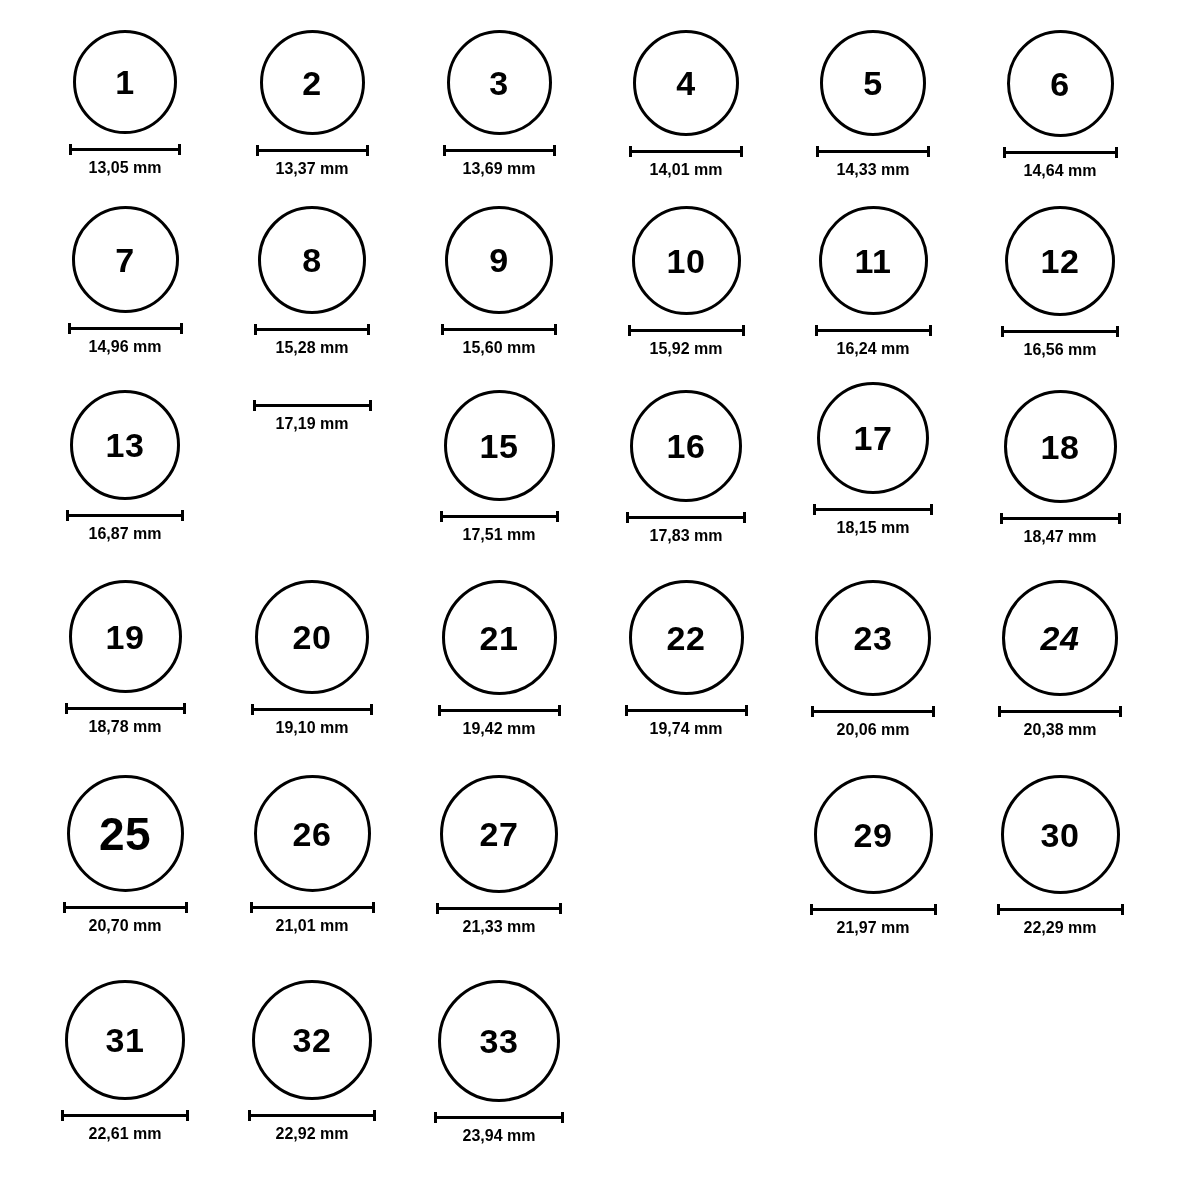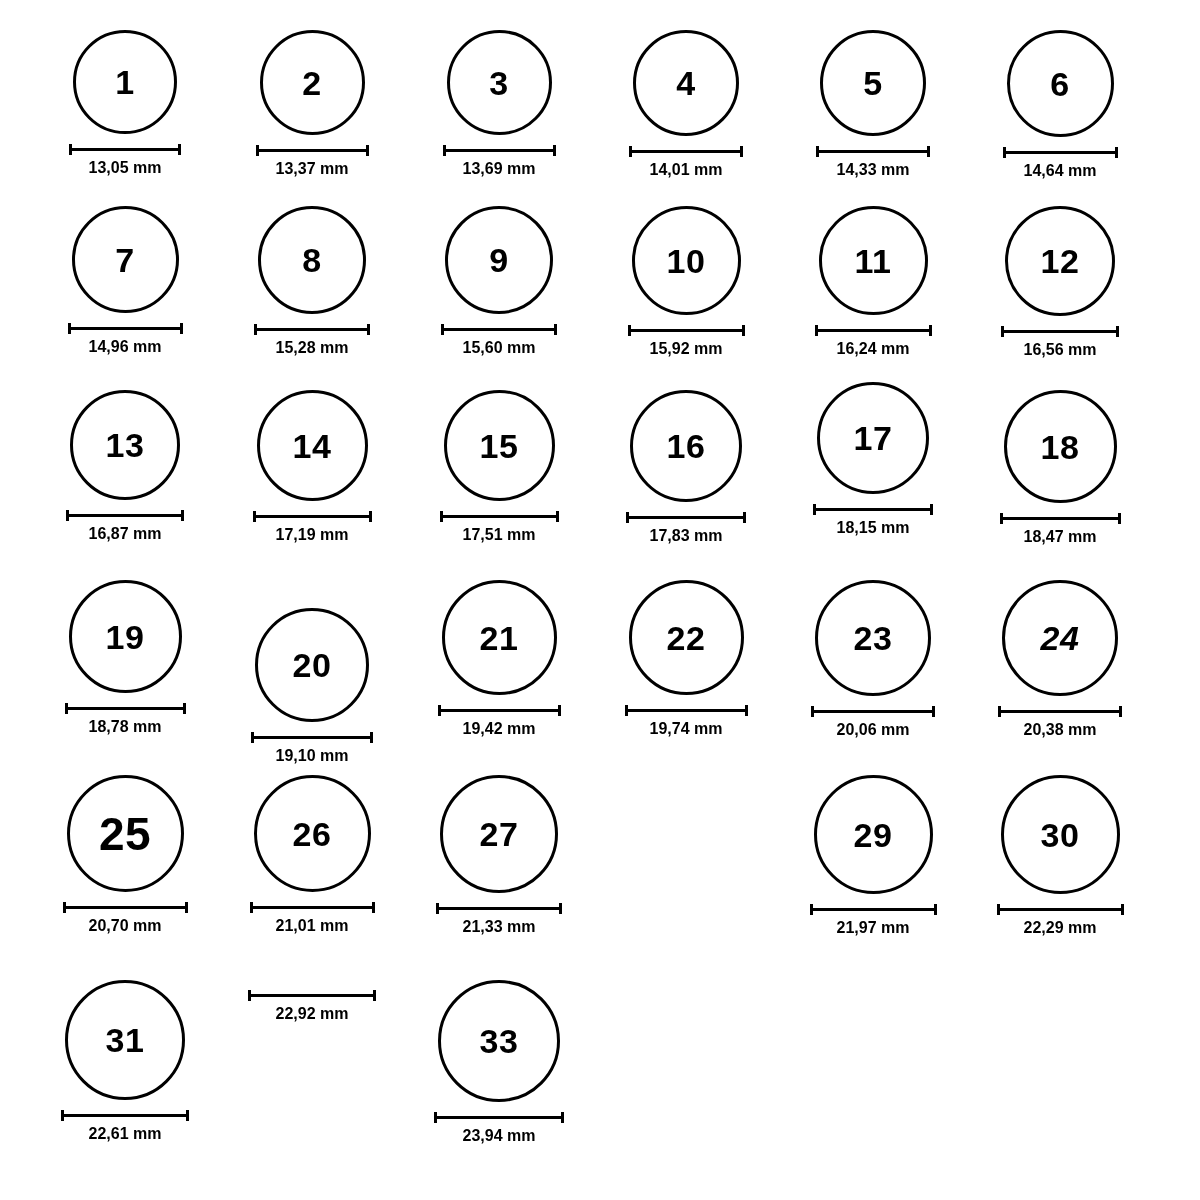--- a/index.html
+++ b/index.html
@@ -243,25 +243,20 @@
         </div>
       </div>
       <div class="measure" style="width: 118px;">
         <div class="bar"></div>
         <div class="tick left"></div>
         <div class="tick right"></div>
       </div>
       <div class="mm-label">16,87 mm</div>
     </div>
     <div class="ring-cell" style="width: 170px; left: 227px; top: 390px;">
-      <div class="circle-wrap">
-        <div class="circle" style="width: 111px; height: 111px;">
-          <span class="size-label" style="font-size: 34px;">14</span>
-        </div>
-      </div>
       <div class="measure" style="width: 119px;">
         <div class="bar"></div>
         <div class="tick left"></div>
         <div class="tick right"></div>
       </div>
       <div class="mm-label">17,19 mm</div>
     </div>
     <div class="ring-cell" style="width: 170px; left: 414px; top: 390px;">
       <div class="circle-wrap">
         <div class="circle" style="width: 111px; height: 111px;">
@@ -320,21 +315,21 @@
           <span class="size-label" style="font-size: 34px;">19</span>
         </div>
       </div>
       <div class="measure" style="width: 121px;">
         <div class="bar"></div>
         <div class="tick left"></div>
         <div class="tick right"></div>
       </div>
       <div class="mm-label">18,78 mm</div>
     </div>
-    <div class="ring-cell" style="width: 170px; left: 227px; top: 608px;">
+    <div class="ring-cell" style="width: 170px; left: 227px; top: 580px;">
       <div class="circle-wrap">
         <div class="circle" style="width: 114px; height: 114px;">
           <span class="size-label" style="font-size: 34px;">20</span>
         </div>
       </div>
       <div class="measure" style="width: 122px;">
         <div class="bar"></div>
         <div class="tick left"></div>
         <div class="tick right"></div>
       </div>
@@ -464,20 +459,25 @@
         </div>
       </div>
       <div class="measure" style="width: 128px;">
         <div class="bar"></div>
         <div class="tick left"></div>
         <div class="tick right"></div>
       </div>
       <div class="mm-label">22,61 mm</div>
     </div>
     <div class="ring-cell" style="width: 170px; left: 227px; top: 980px;">
+      <div class="circle-wrap">
+        <div class="circle" style="width: 120px; height: 120px;">
+          <span class="size-label" style="font-size: 34px;">32</span>
+        </div>
+      </div>
       <div class="measure" style="width: 128px;">
         <div class="bar"></div>
         <div class="tick left"></div>
         <div class="tick right"></div>
       </div>
       <div class="mm-label">22,92 mm</div>
     </div>
     <div class="ring-cell" style="width: 170px; left: 414px; top: 980px;">
       <div class="circle-wrap">
         <div class="circle" style="width: 122px; height: 122px;">

